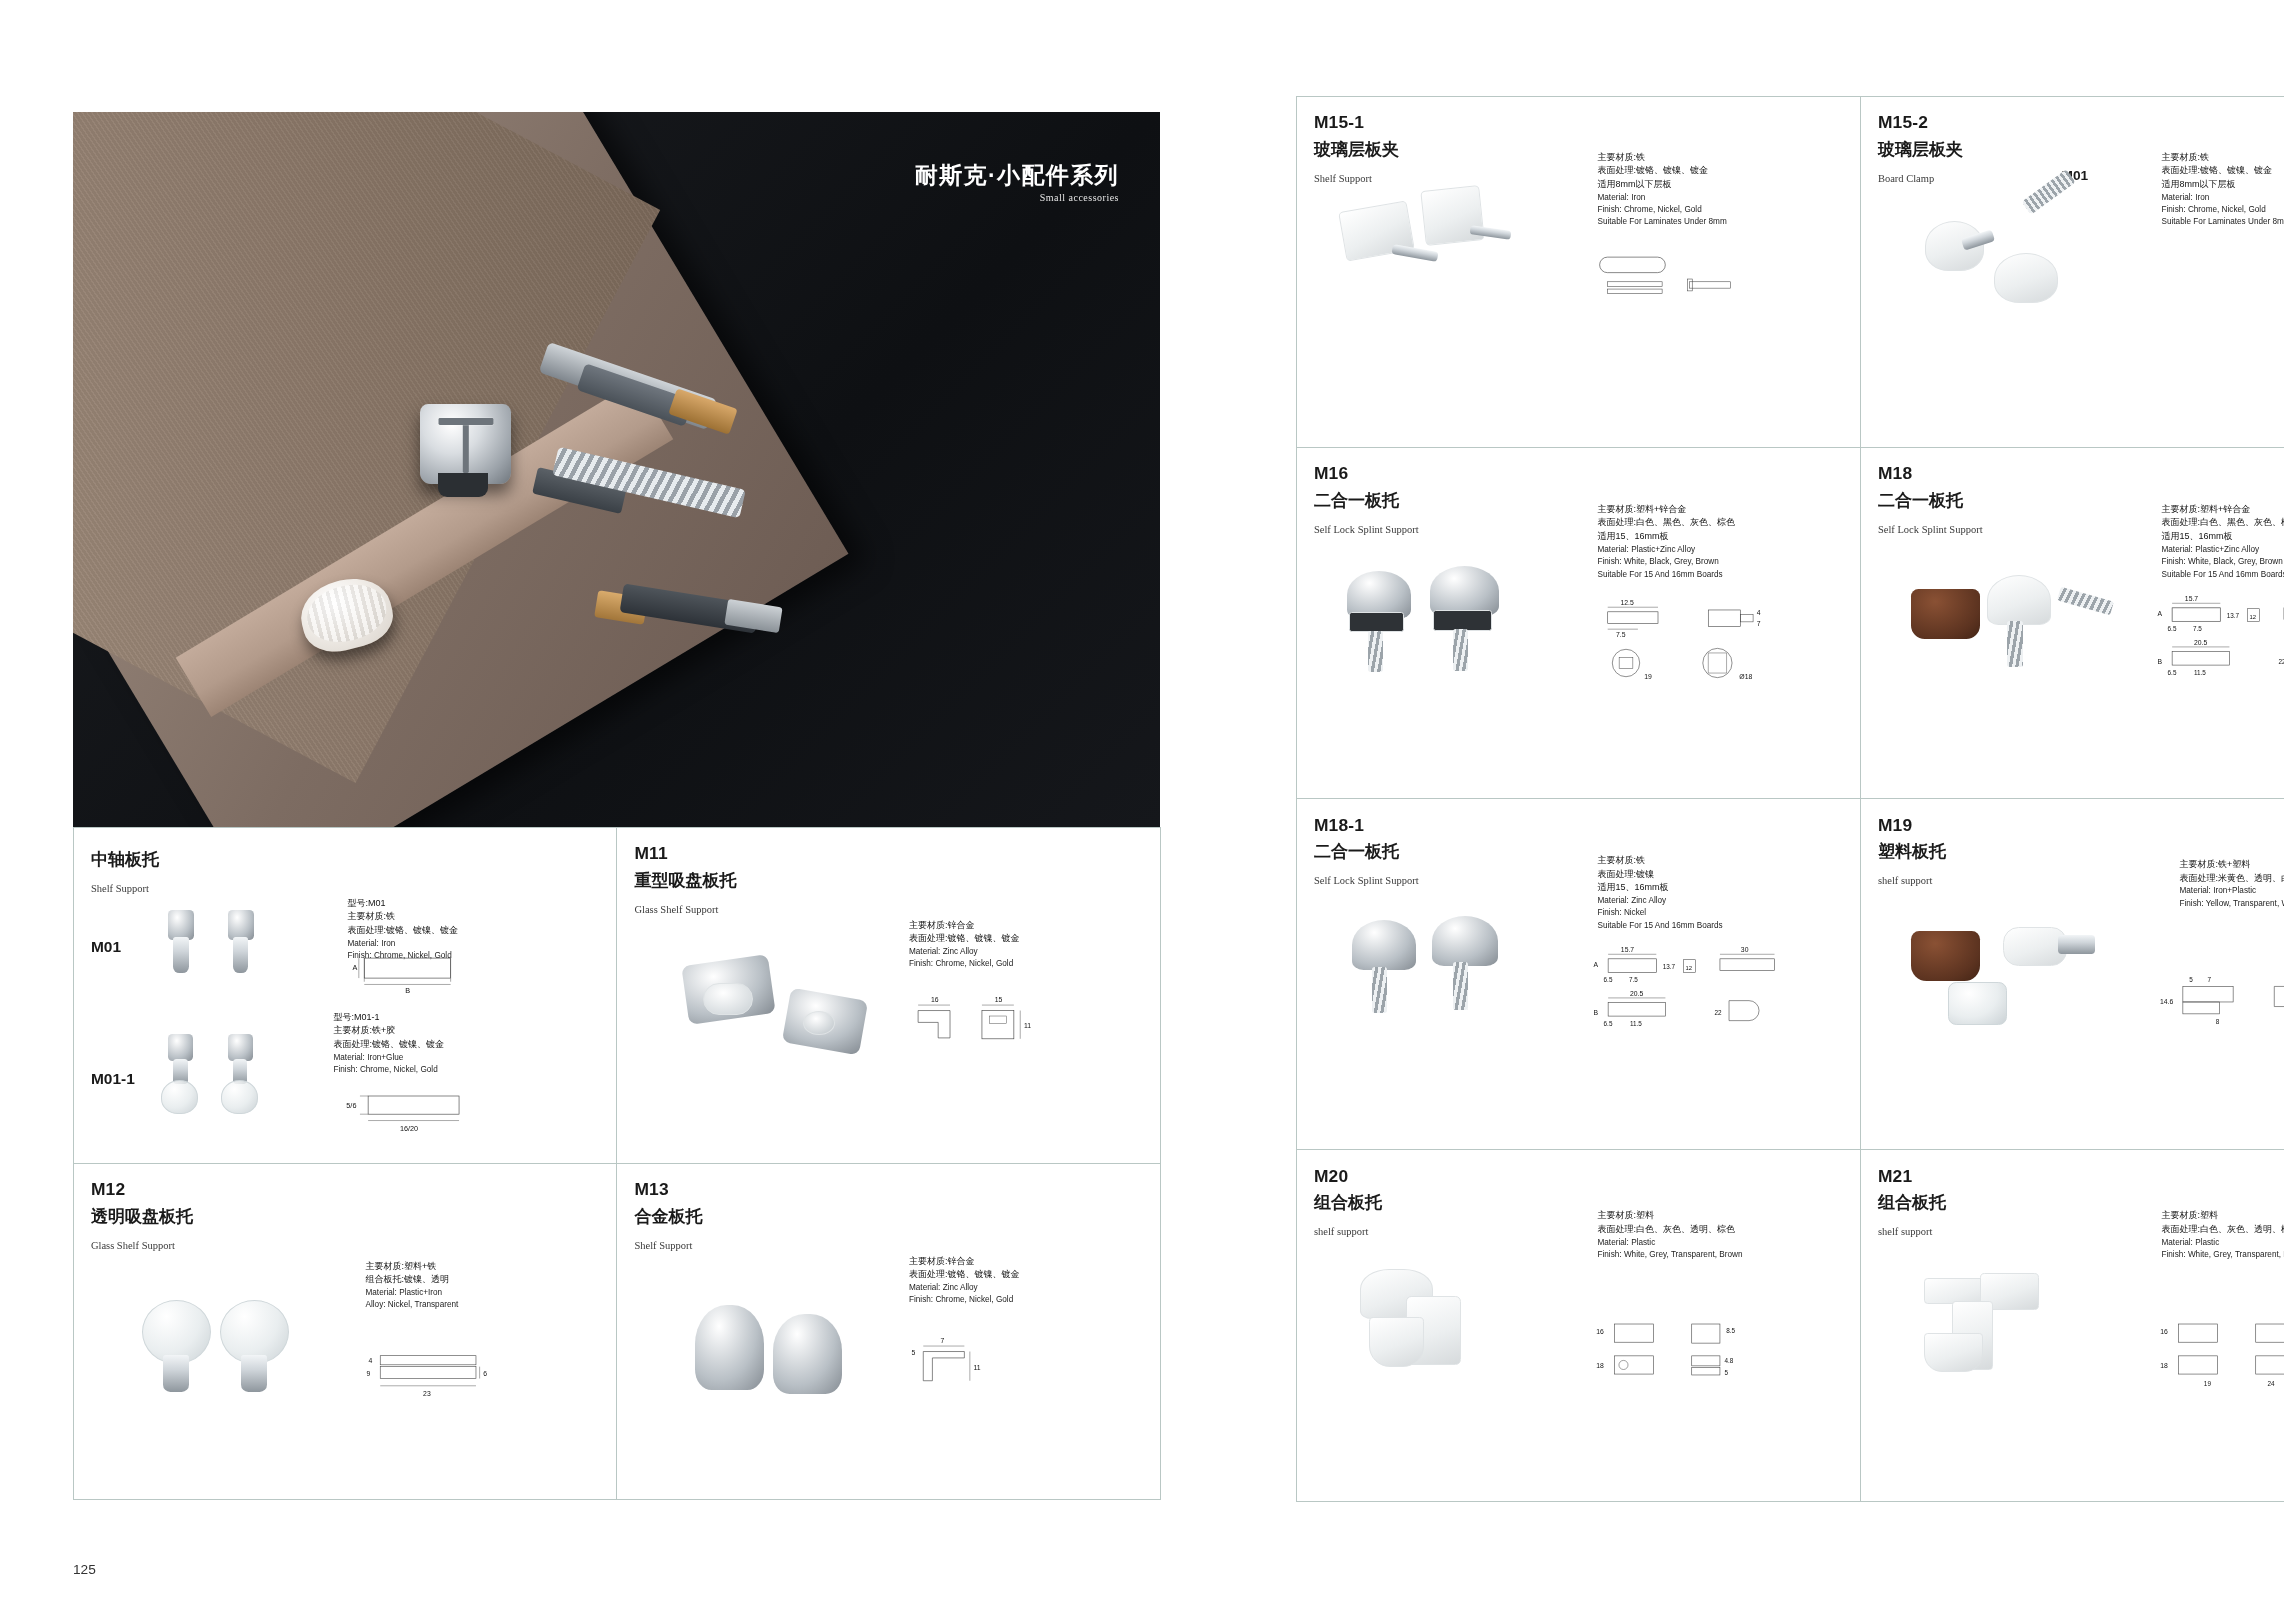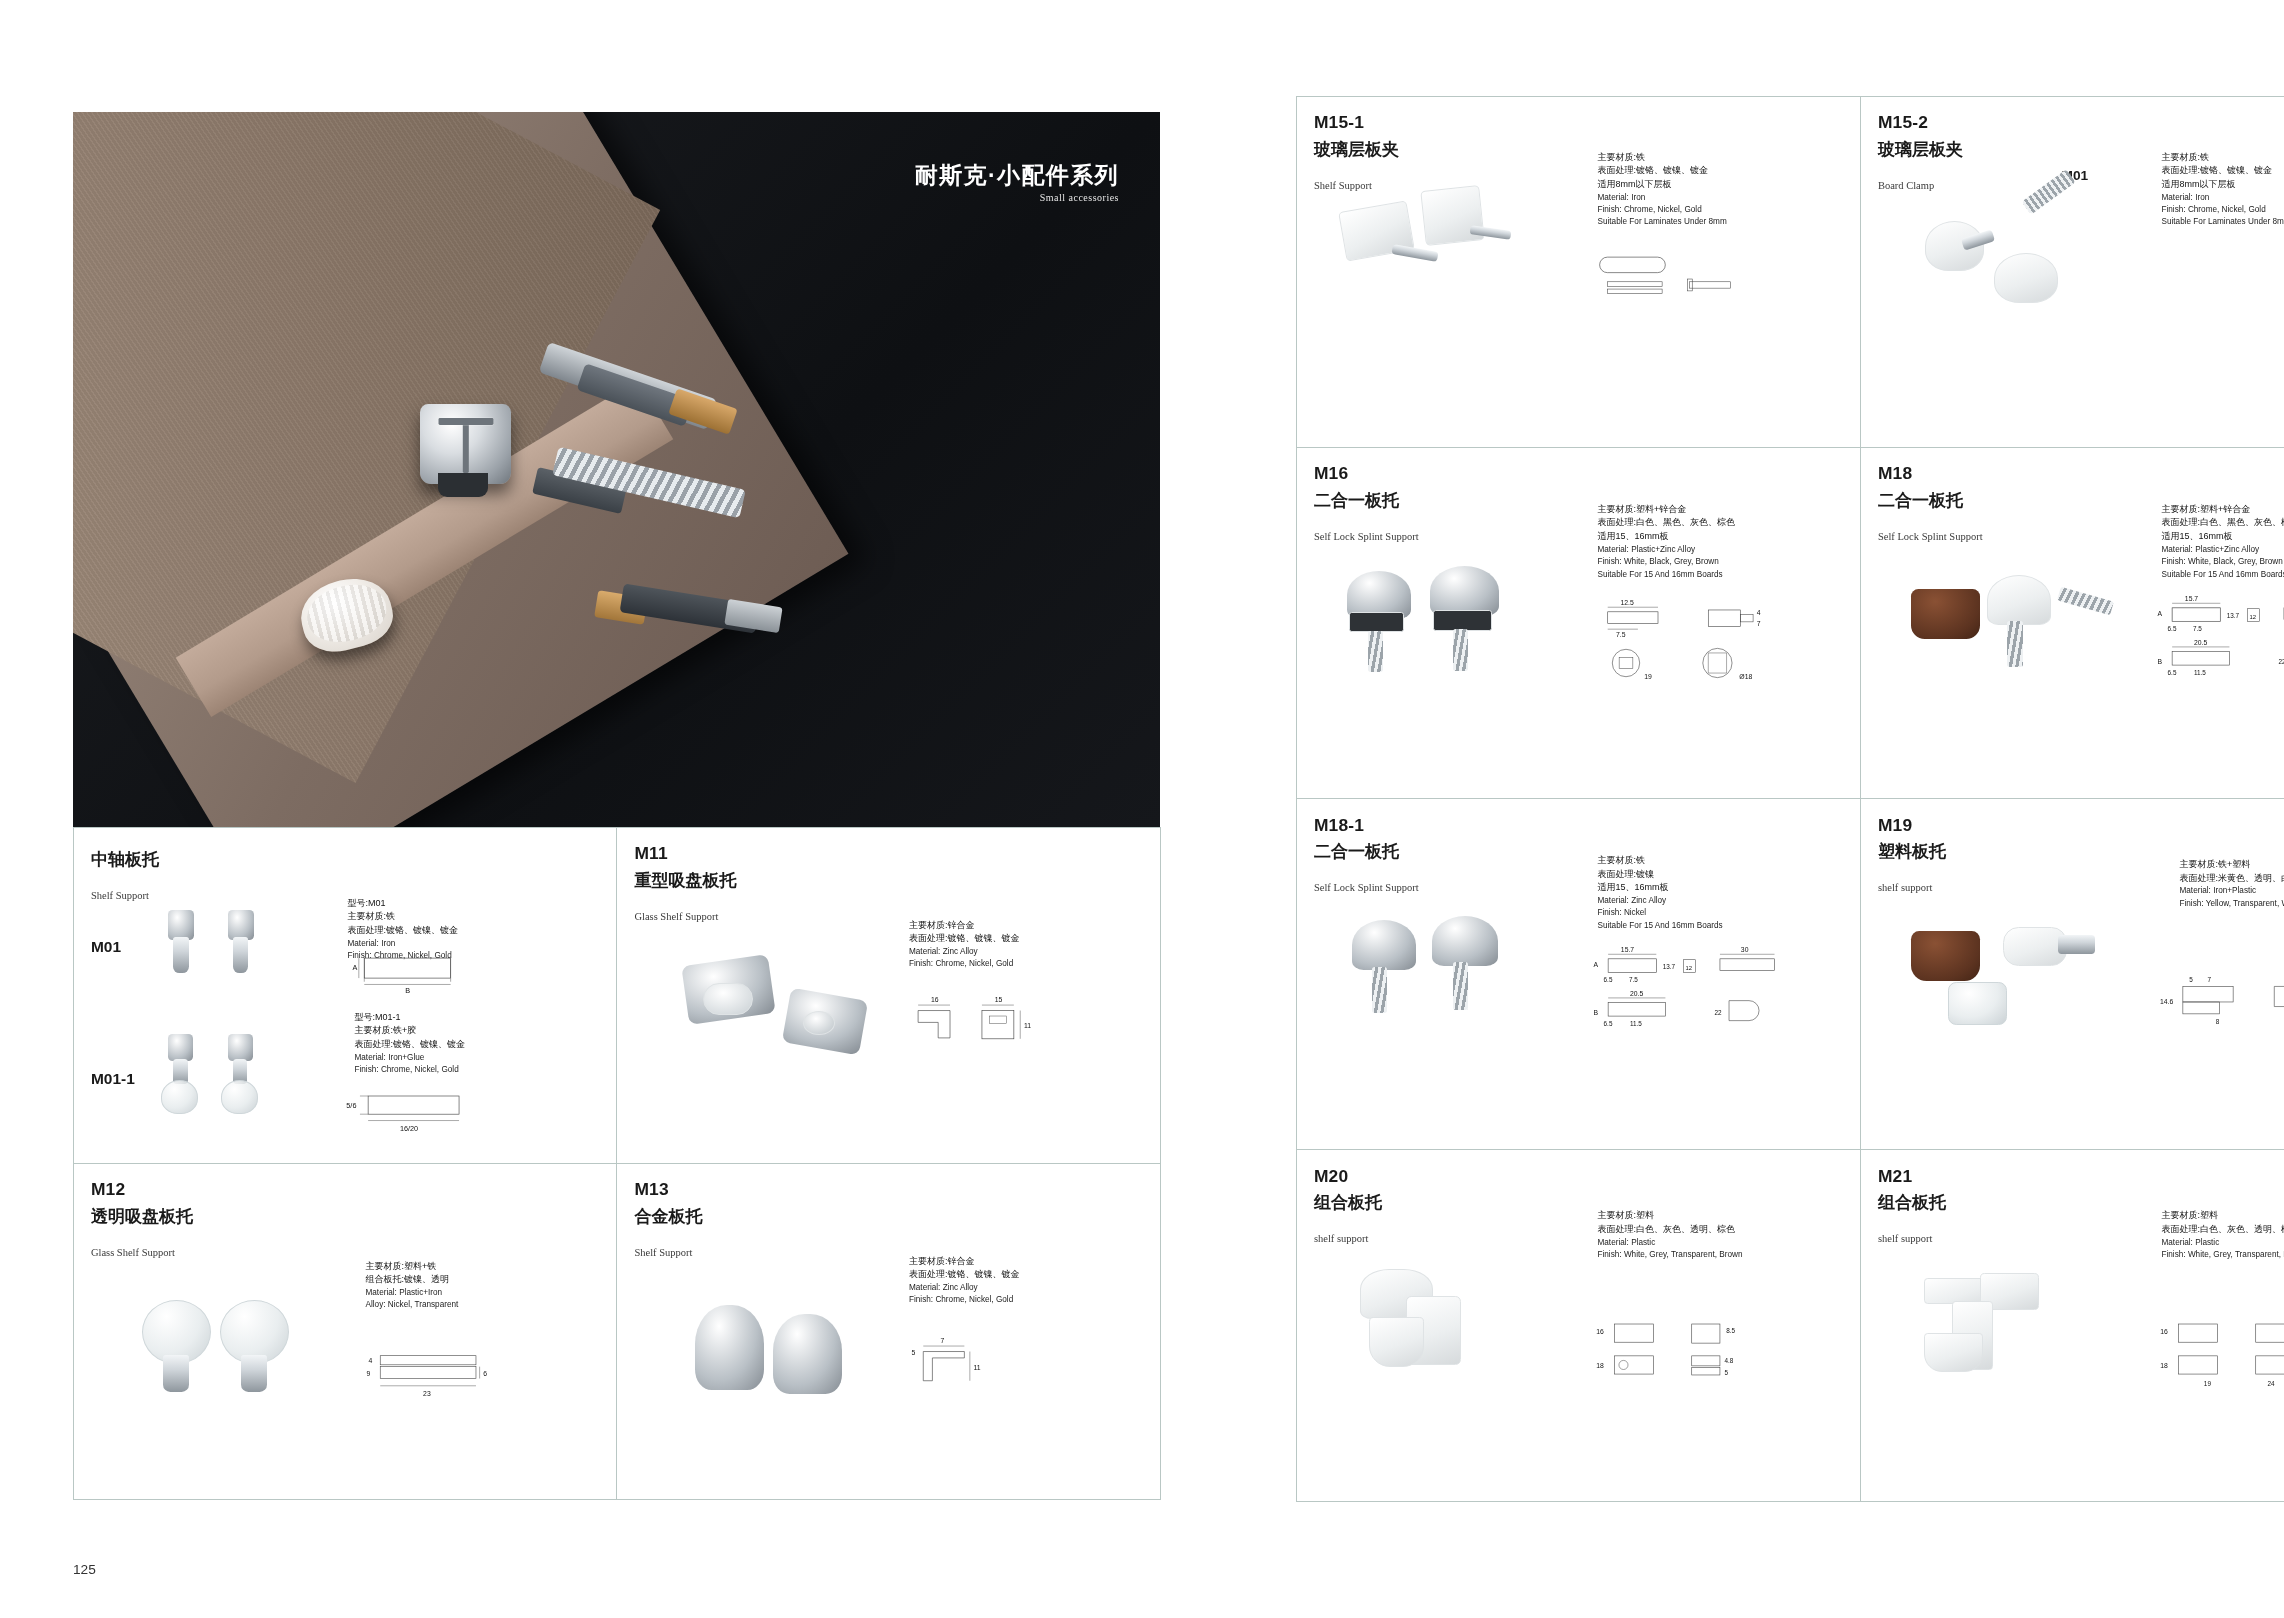--- a/index.html
+++ b/index.html
@@ -124,21 +124,21 @@
   .grid-right {
     left:55px; top:96px; width:1128px; height:1405px;
     grid-template-columns:1fr 1fr; grid-template-rows:repeat(4,1fr);
   }
   .card {
     border:0.9px solid #b9c7c4; margin:-0.5px; position:relative; padding:15.5px 17.4px;
     background:#fff;
   }
   .card-head .code { font-size:17.4px; font-weight:700; letter-spacing:0.2px; }
   .card-head .cn { font-size:17px; margin-top:4.6px; font-weight:600; }
-  .card-head .en { font-size:10.5px; margin-top:19px; color:#3a3a3a; font-family:"Liberation Serif", serif; }
+  .card-head .en { font-size:10.5px; margin-top:12px; color:#3a3a3a; font-family:"Liberation Serif", serif; }
 
   .specs { position:absolute; font-size:8.7px; line-height:1.52; color:#111; }
   .specs .cn-line { font-size:9px; }
   .specs .en-line { font-size:8.2px; color:#222; }
   .specs .grp { margin-bottom:8.2px; }
 
   
   .art { position:absolute; }
   .dim { position:absolute; }
   .dim svg { display:block; }
@@ -238,21 +238,21 @@
 
         <div class="specs" style="left:274px;top:69px">
           <div class="grp">
             <div class="cn-line">型号:M01</div>
             <div class="cn-line">主要材质:铁</div>
             <div class="cn-line">表面处理:镀铬、镀镍、镀金</div>
             <div class="en-line">Material: Iron</div>
             <div class="en-line">Finish: Chrome, Nickel, Gold</div>
           </div>
         </div>
-        <div class="specs" style="left:281px;top:183px">
+        <div class="specs" style="left:260px;top:183px">
           <div class="grp">
             <div class="cn-line">型号:M01-1</div>
             <div class="cn-line">主要材质:铁+胶</div>
             <div class="cn-line">表面处理:镀铬、镀镍、镀金</div>
             <div class="en-line">Material: Iron+Glue</div>
             <div class="en-line">Finish: Chrome, Nickel, Gold</div>
           </div>
         </div>
 
         <div class="dim" style="left:272px;top:121px">

